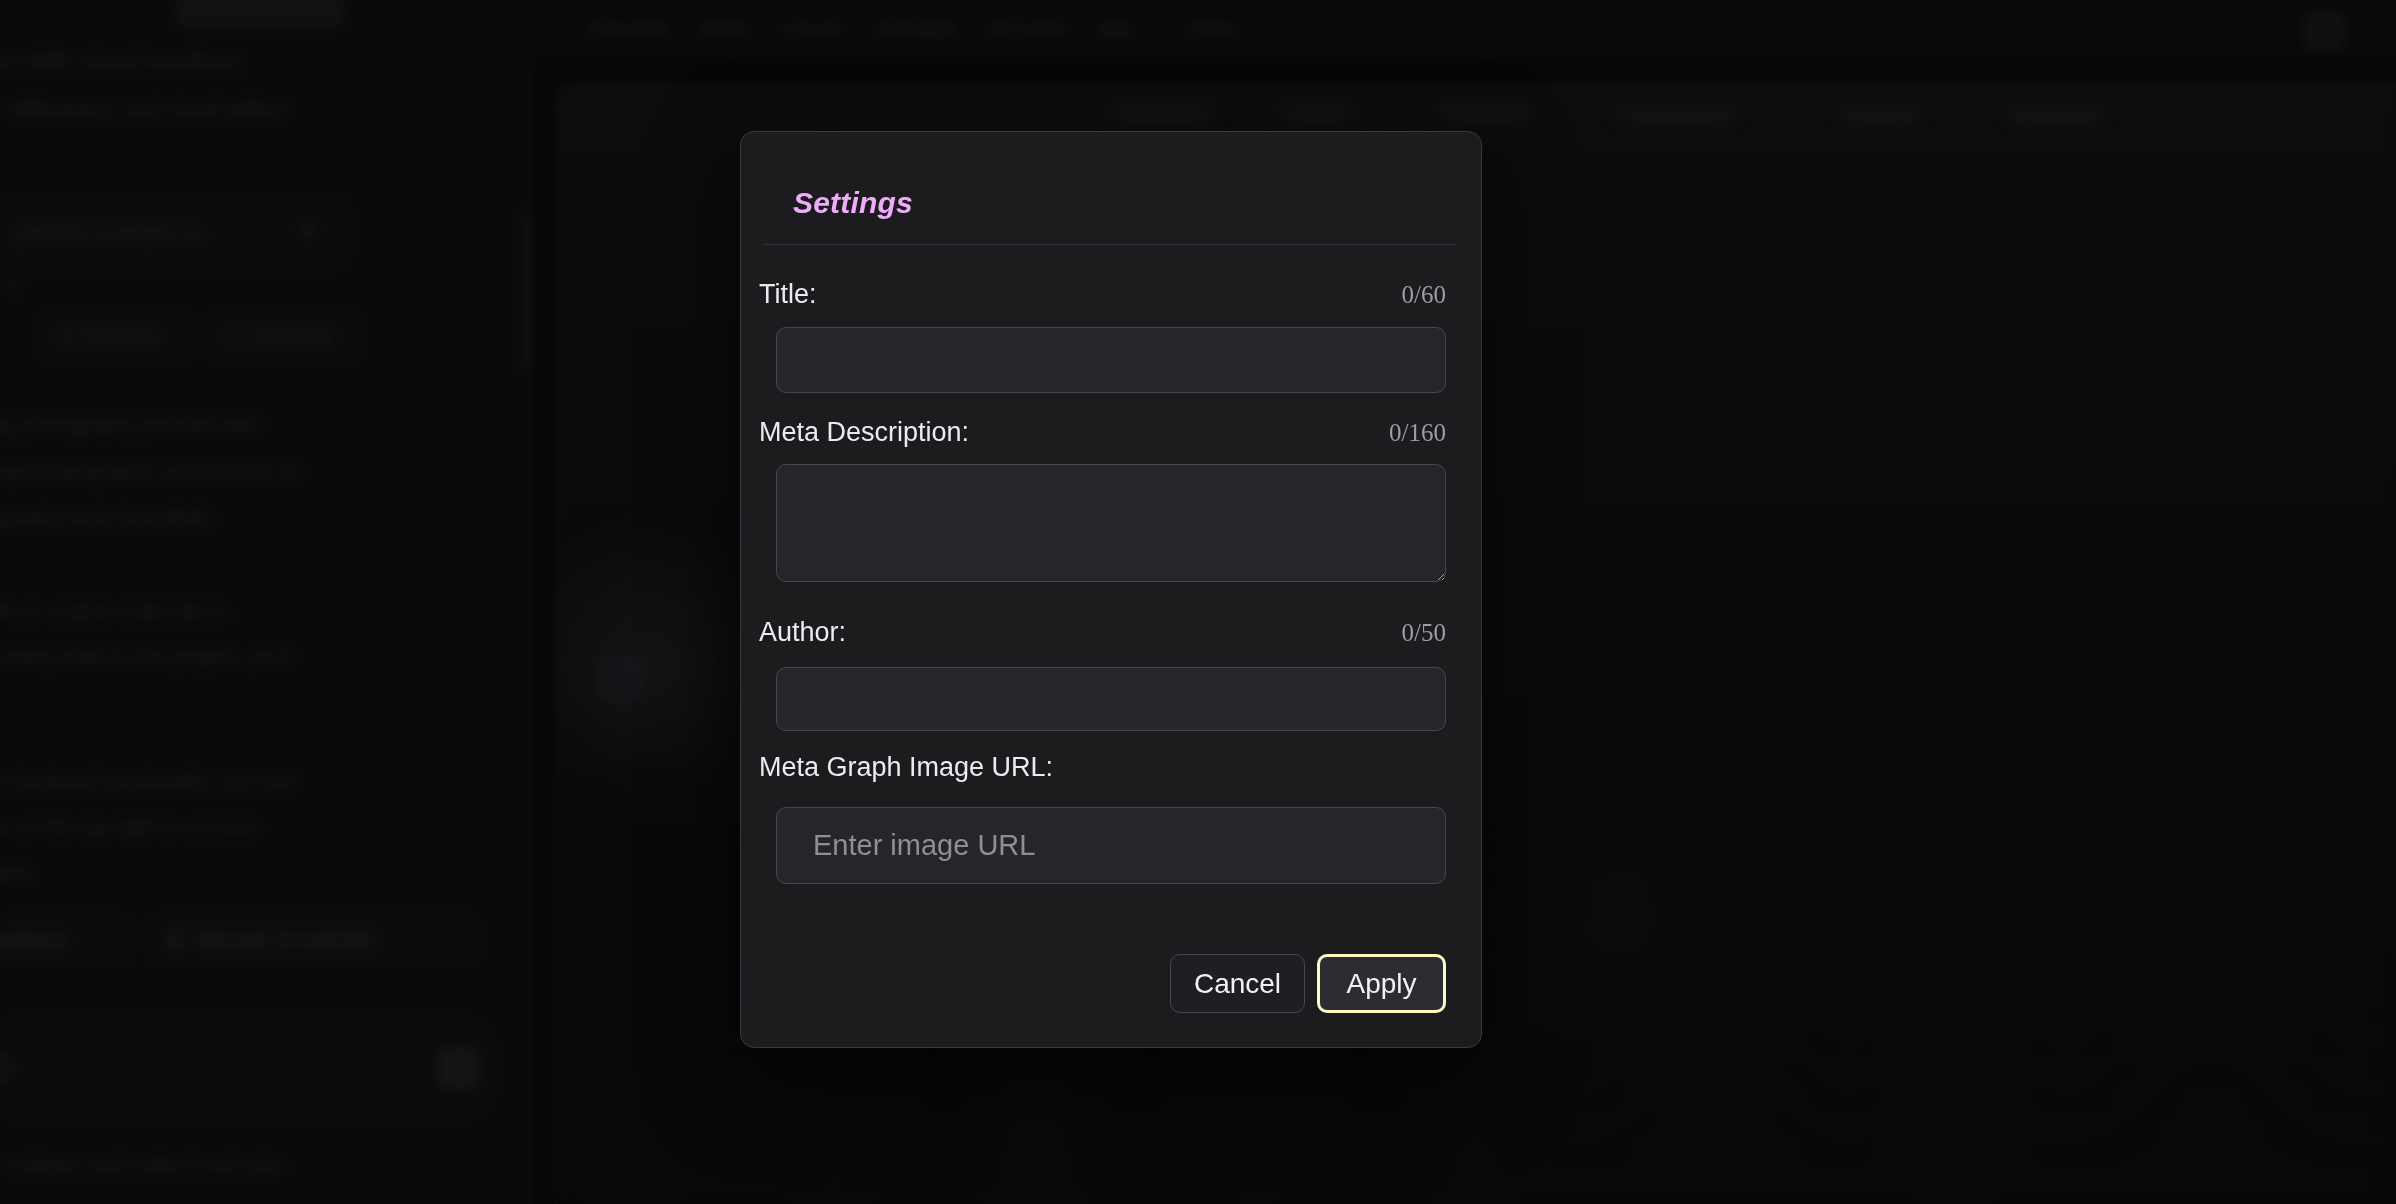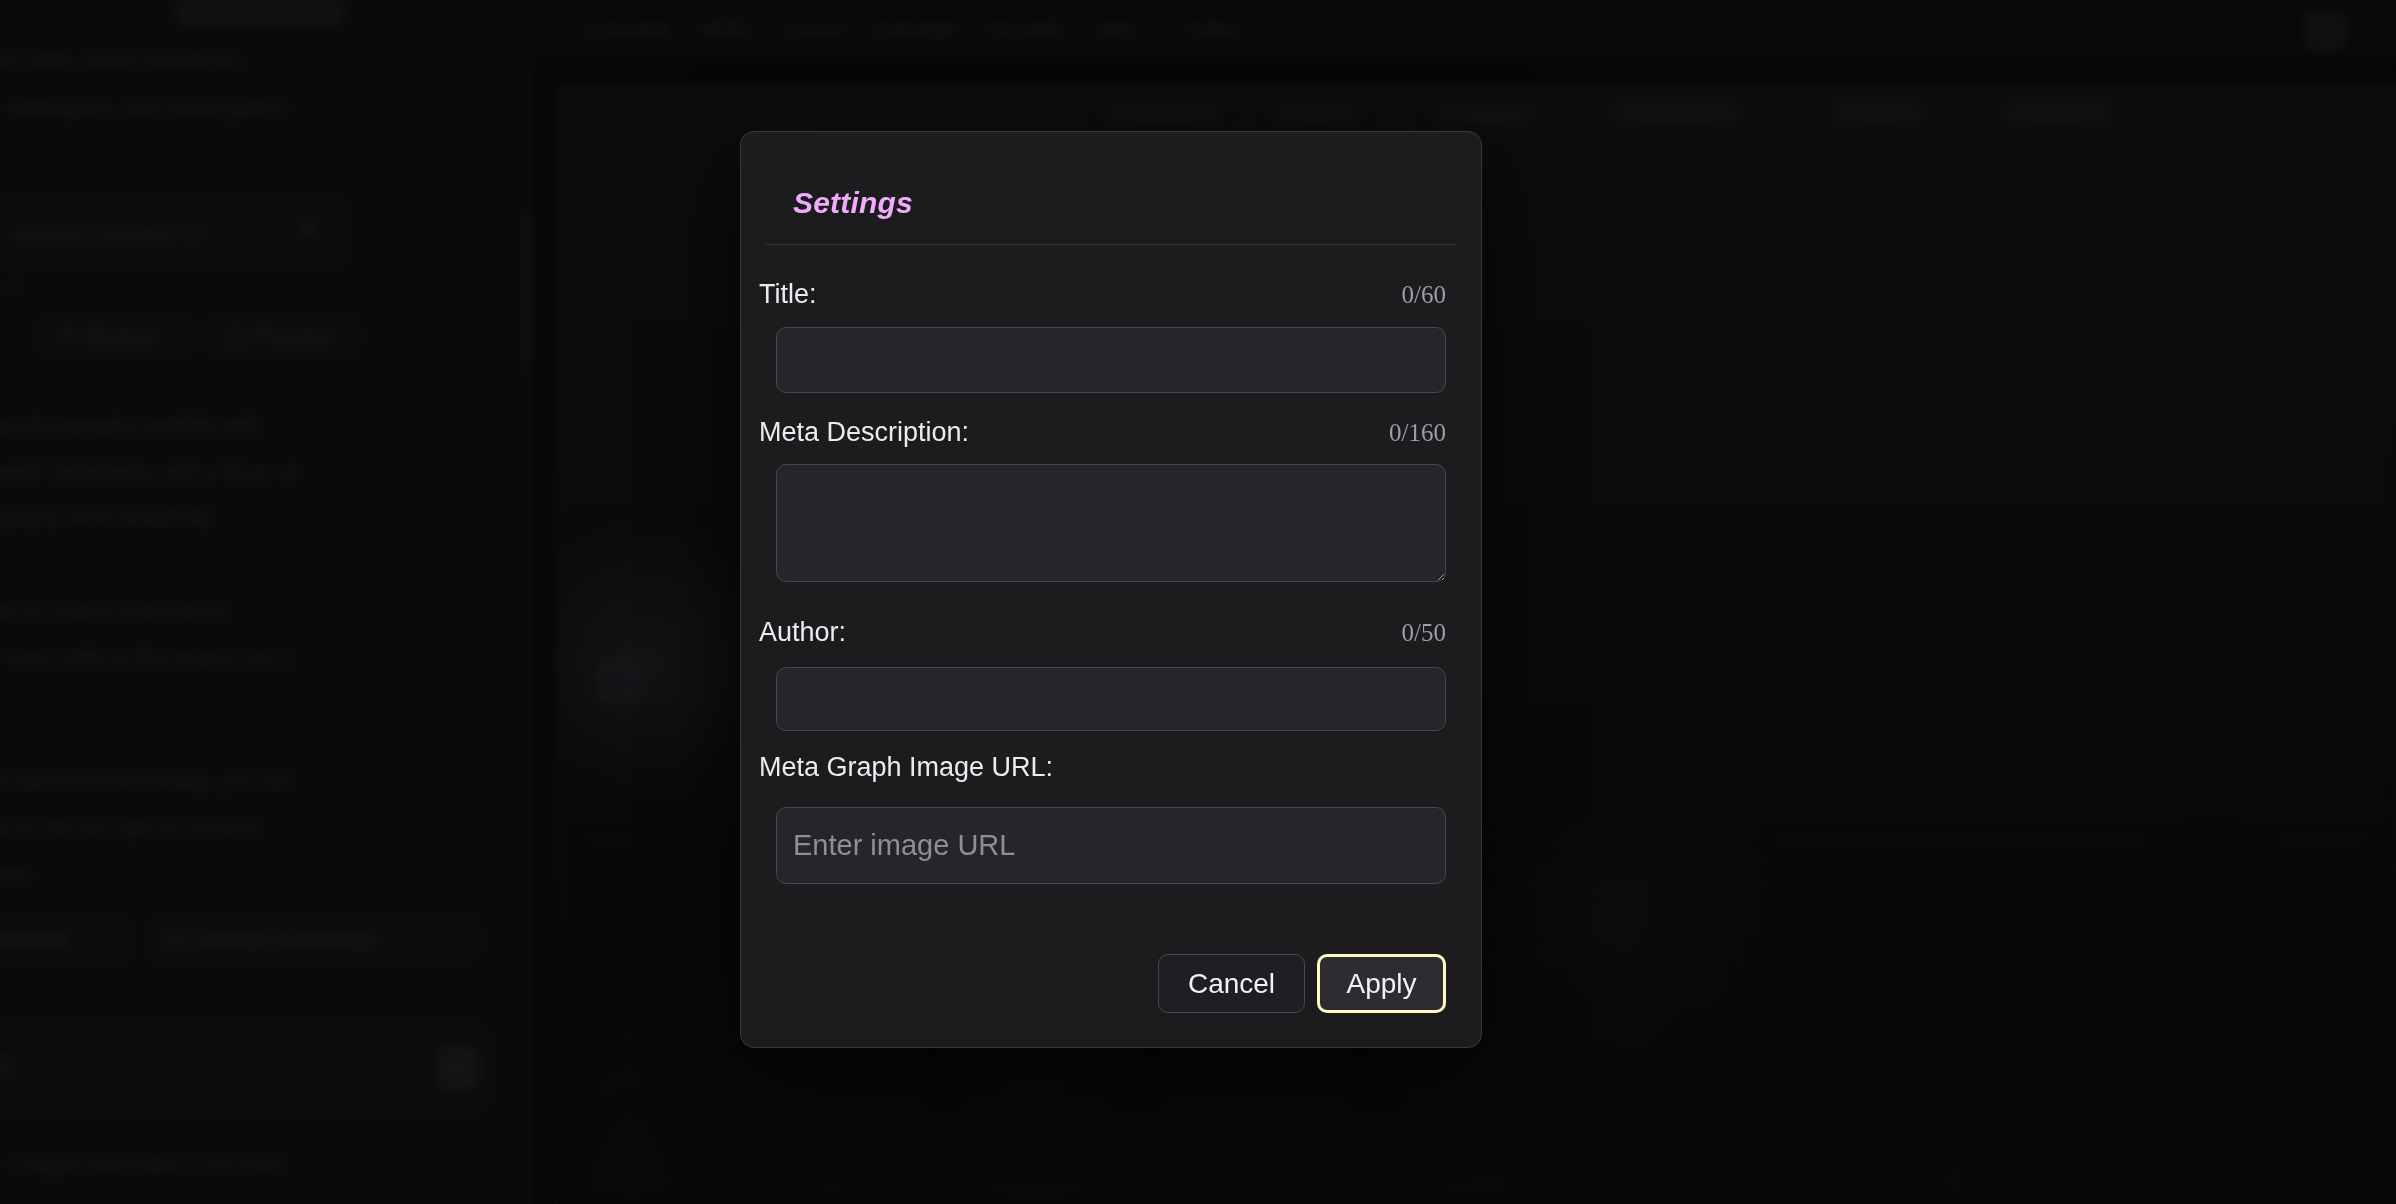--- a/index.html
+++ b/index.html
@@ -68,28 +68,28 @@
            background:#1c1c1f; border:1px solid #39393e; border-radius:14px;
            box-shadow:0 30px 90px rgba(0,0,0,.65); }
   .m-title { position:absolute; left:52px; top:54px; font-size:30px; font-weight:bold;
              color:#f0abfc; letter-spacing:.2px;font-style:italic; }
   .m-divider { position:absolute; left:24px; right:24px; top:112px; height:1px; background:#35353a; }
   .m-label { position:absolute; left:18px; font-size:27px; color:#ececf0; }
   .m-counter { position:absolute; right:35px; font-size:25px; color:#9d9da6;font-family:Liberation Serif, serif; }
   .m-input, .m-textarea {
       position:absolute; left:35px; right:35px; background:#26262a; border:1px solid #46464d;
       border-radius:10px; color:#ececf0; font-size:28px; font-family:"Liberation Sans",sans-serif;
-      padding:0 16px; outline:none; }
+      padding:0 36px; outline:none; }
   .m-input::placeholder, .m-textarea::placeholder { color:#8e8e98; }
   .m-textarea { padding:14px 18px; }
   .m-help { position:absolute; left:35px; top:764px; font-size:26px; color:#8b8b93; }
   .m-btn { position:absolute; top:822px; height:59px; border-radius:10px; font-size:28px;
            font-family:"Liberation Sans",sans-serif; color:#f2f2f4; display:flex;
            align-items:center; justify-content:center; cursor:pointer; }
-  .m-btn-cancel { right:176px; width:147px; background:#1f1f23; border:1px solid #47474d; }
+  .m-btn-cancel { right:176px; width:135px; background:#1f1f23; border:1px solid #47474d; }
   .m-btn-apply  { right:35px;  width:129px; background:#2c2c31; border:3px solid #fef9c3; }
 </style>
 </head>
 <body>
 
 <div class="bg">
 
   <div class="sidebar">
     <div class="sb-content">
       <div class="sb-line" style="left:-14px; top:48px;">tion skills, visual transitions,</div>

